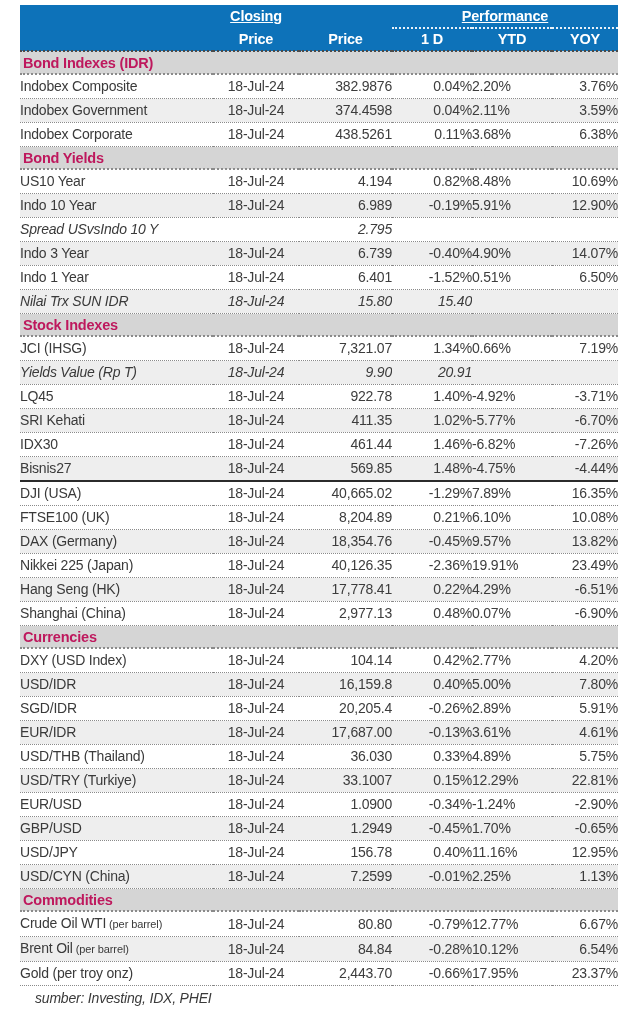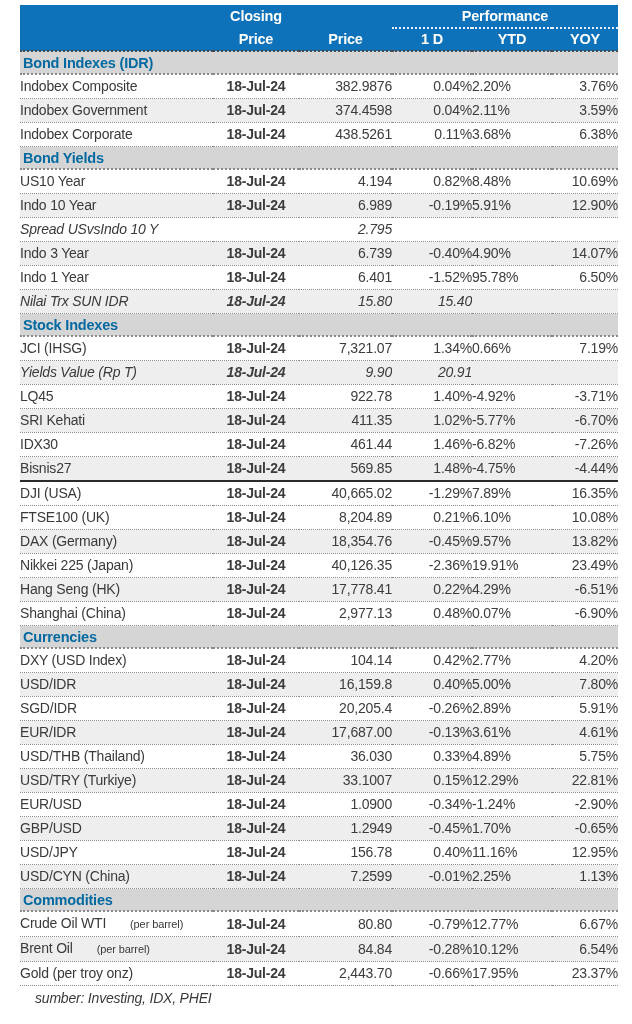--- a/index.html
+++ b/index.html
@@ -17,44 +17,44 @@
   col.c-date { width:86px; }
   col.c-price{ width:93px; }
   col.c-1d   { width:80px; }
   col.c-ytd  { width:80px; }
   col.c-yoy  { width:66px; }
 
   thead th {
     background:#0d72b9; color:#ffffff; font-weight:bold;
     font-size:14.5px; padding:0; line-height:21px; vertical-align:middle;
   }
-  thead tr.h1 th { height:22px; }
+  thead tr.h1 th { height:22px;text-decoration:underline; }
   thead tr.h2 th { height:21px; }
   th.perf-span { border-bottom:2px dotted #e8f1f9; }
   thead tr.h2 th { text-align:center; }
   th.closing { text-align:center; }
   thead tr.h2 { border-bottom:2px dotted #4a4a4a; }
 
   tr.section-row td {
-    background:#d5d5d5; color:#0369a1; font-weight:bold; font-size:14.5px;
+    background:#d5d5d5; color:#be185d; font-weight:bold; font-size:14.5px;
     padding:2px 0 2px 3px; height:17px;
     border-bottom:2px dotted #8a8a8a;
   }
   tr.data-row { height:24px; }
   tr.data-row td {
     border-bottom:1px dotted #8a8a8a;
     padding:0; line-height:23px; white-space:nowrap; overflow:hidden;
   }
   tr.data-row.alt td { background:#eeeeee; }
   tr.data-row.it td { font-style:italic; }
   tr.data-row.divider-after td { border-bottom:2px solid #2b2b2b; }
 
   td.name  { text-align:left;  padding-left:15px; color:#3a3a3a; }
-  td.name .small { font-size:11px; letter-spacing:-0.1px;margin-left:21px; }
-  td.date  { text-align:center;font-weight:bold; }
+  td.name .small { font-size:11px; letter-spacing:-0.1px; }
+  td.date  { text-align:center; }
   td.price { text-align:right; padding-right:6px; }
   td.d1    { text-align:right; padding-right:4px; }
   td.ytd   { text-align:left; padding-right:4px; }
   td.yoy   { text-align:right; padding-right:2px; }
 
   .source {
     font-style:italic; font-size:14px; color:#3a3a3a;
     margin:4px 0 0 15px; letter-spacing:-0.2px;
   }
 </style>
@@ -148,21 +148,21 @@
           <td class="price">6.739</td>
           <td class="d1">-0.40%</td>
           <td class="ytd">4.90%</td>
           <td class="yoy">14.07%</td>
         </tr>
         <tr class="data-row">
           <td class="name">Indo 1 Year</td>
           <td class="date">18-Jul-24</td>
           <td class="price">6.401</td>
           <td class="d1">-1.52%</td>
-          <td class="ytd">95.78%</td>
+          <td class="ytd">0.51%</td>
           <td class="yoy">6.50%</td>
         </tr>
         <tr class="data-row alt it">
           <td class="name">Nilai Trx SUN IDR</td>
           <td class="date">18-Jul-24</td>
           <td class="price">15.80</td>
           <td class="d1">15.40</td>
           <td class="ytd"></td>
           <td class="yoy"></td>
         </tr>

